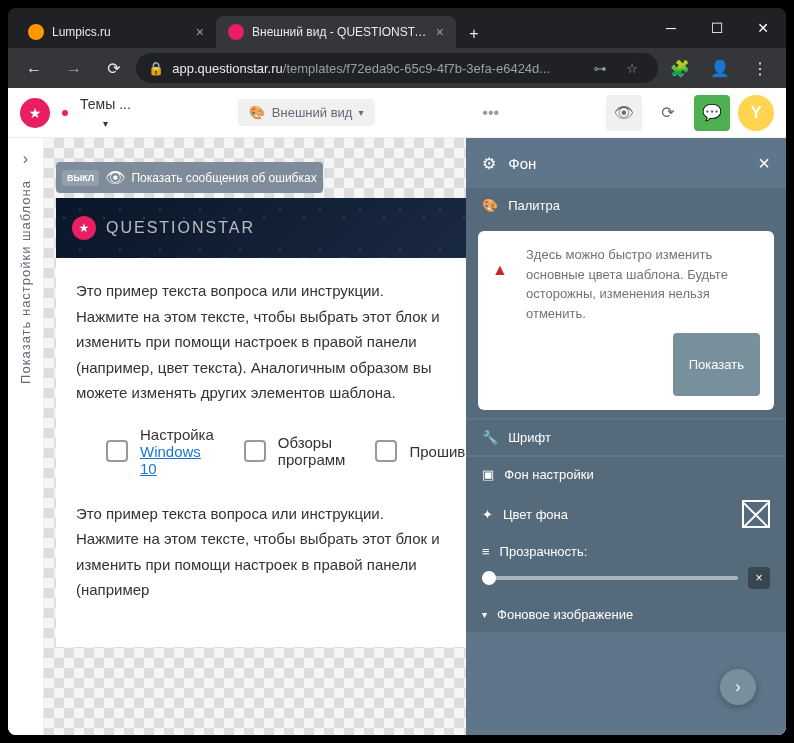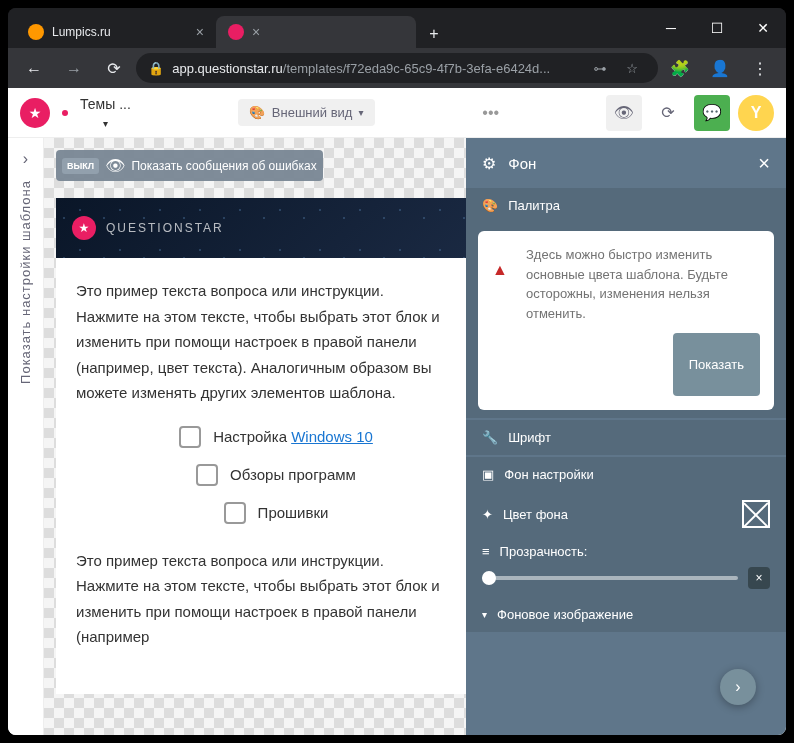--- a/index.html
+++ b/index.html
@@ -45,30 +45,30 @@
 .user-avatar { width: 36px; height: 36px; background: #ffd54f; color: #fff; border-radius: 50%; display: flex; align-items: center; justify-content: center; font-weight: bold; }
 
 .content-wrap { display: flex; width: 100%; height: 100%; padding-top: 50px; }
 
 .left-sidebar { width: 36px; background: #fff; border-right: 1px solid #eee; display: flex; flex-direction: column; align-items: center; padding-top: 12px; }
 .sidebar-chevron { color: #667; margin-bottom: 12px; }
 .vertical-text { writing-mode: vertical-rl; transform: rotate(180deg); color: #667; font-size: 13px; letter-spacing: 1px; }
 
 .canvas-area { flex: 1; position: relative; overflow: hidden; }
 .canvas-bg { position: absolute; inset: 0; background-image: linear-gradient(45deg, #ddd 25%, transparent 25%), linear-gradient(-45deg, #ddd 25%, transparent 25%), linear-gradient(45deg, transparent 75%, #ddd 75%), linear-gradient(-45deg, transparent 75%, #ddd 75%); background-size: 20px 20px; background-position: 0 0, 0 10px, 10px -10px, -10px 0px; background-color: #f5f5f5; }
-.error-toggle { position: absolute; top: 12px; left: 12px; background: rgba(120,134,148,0.95); border-radius: 4px; display: flex; align-items: center; padding: 6px; gap: 6px; z-index: 3; }
+.error-toggle { position: absolute; top: 24px; left: 12px; background: rgba(120,134,148,0.95); border-radius: 4px; display: flex; align-items: center; padding: 6px; gap: 6px; z-index: 3; }
 .toggle-badge { background: #92a0ad; color: #fff; font-size: 9px; padding: 3px 5px; border-radius: 3px; font-weight: bold; }
 .error-toggle-text { color: #fff; font-size: 12px; }
 .survey-card { position: absolute; top: 60px; left: 12px; right: 0; background: #fff; padding: 24px 20px; z-index: 2; }
 .survey-header { height: 60px; background: linear-gradient(135deg, #0a1628 0%, #1a2942 100%); margin: -24px -20px 20px -20px; display: flex; align-items: center; padding: 0 16px; gap: 10px; position: relative; overflow: hidden; }
 .survey-header::before { content: ""; position: absolute; inset: 0; background: radial-gradient(circle at 20% 50%, rgba(100,150,200,0.3) 1px, transparent 1px), radial-gradient(circle at 60% 30%, rgba(100,150,200,0.3) 1px, transparent 1px); background-size: 40px 40px; }
 .survey-logo { width: 24px; height: 24px; background: #e91e63; border-radius: 50%; display: flex; align-items: center; justify-content: center; color: #fff; font-size: 12px; z-index: 1; }
-.survey-brand { color: rgba(255,255,255,0.7); font-size: 12px; letter-spacing: 2px; z-index: 1; }
+.survey-brand { color: rgba(255,255,255,0.7); font-size: 16px; letter-spacing: 2px; z-index: 1; }
 .survey-text { color: #333; font-size: 15px; line-height: 1.7; margin-bottom: 20px; }
-.survey-options { display: flex; flex-direction: column; gap: 16px; padding-left: 30px; margin-bottom: 24px; align-items: center; }
+.survey-options { display: flex; gap: 30px; padding-left: 30px; margin-bottom: 24px; }
 .option-row { display: flex; align-items: center; gap: 12px; }
 .checkbox { width: 22px; height: 22px; border: 2px solid #999; border-radius: 4px; flex-shrink: 0; }
 .option-label { color: #333; font-size: 15px; }
 .option-link { color: #1976d2; text-decoration: underline; }
 
 .right-panel { width: 320px; background: #5f768a; color: #fff; display: flex; flex-direction: column; overflow: hidden; position: relative; }
 .panel-header { height: 50px; display: flex; align-items: center; padding: 0 16px; gap: 12px; }
 .panel-header-title { flex: 1; font-size: 15px; }
 .panel-close { font-size: 20px; color: #fff; }
 .section { background: rgba(0,0,0,0.1); margin-bottom: 2px; }
@@ -101,20 +101,21 @@
   </div>
 
   <div class="tabs-bar">
     <div class="tab inactive">
       <div class="tab-favicon" style="background:#ff9800"></div>
       <span class="tab-title">Lumpics.ru</span>
       <span class="tab-close">×</span>
     </div>
     <div class="tab active">
       <div class="tab-favicon" style="background:#e91e63"></div>
+      <span class="tab-title">Внешний вид - QUESTIONSTAR</span>
       <span class="tab-close">×</span>
     </div>
     <div class="new-tab">+</div>
   </div>
 
   <div class="url-bar">
     <div class="nav-btn enabled">←</div>
     <div class="nav-btn">→</div>
     <div class="nav-btn enabled">⟳</div>
     <div class="url-field">

